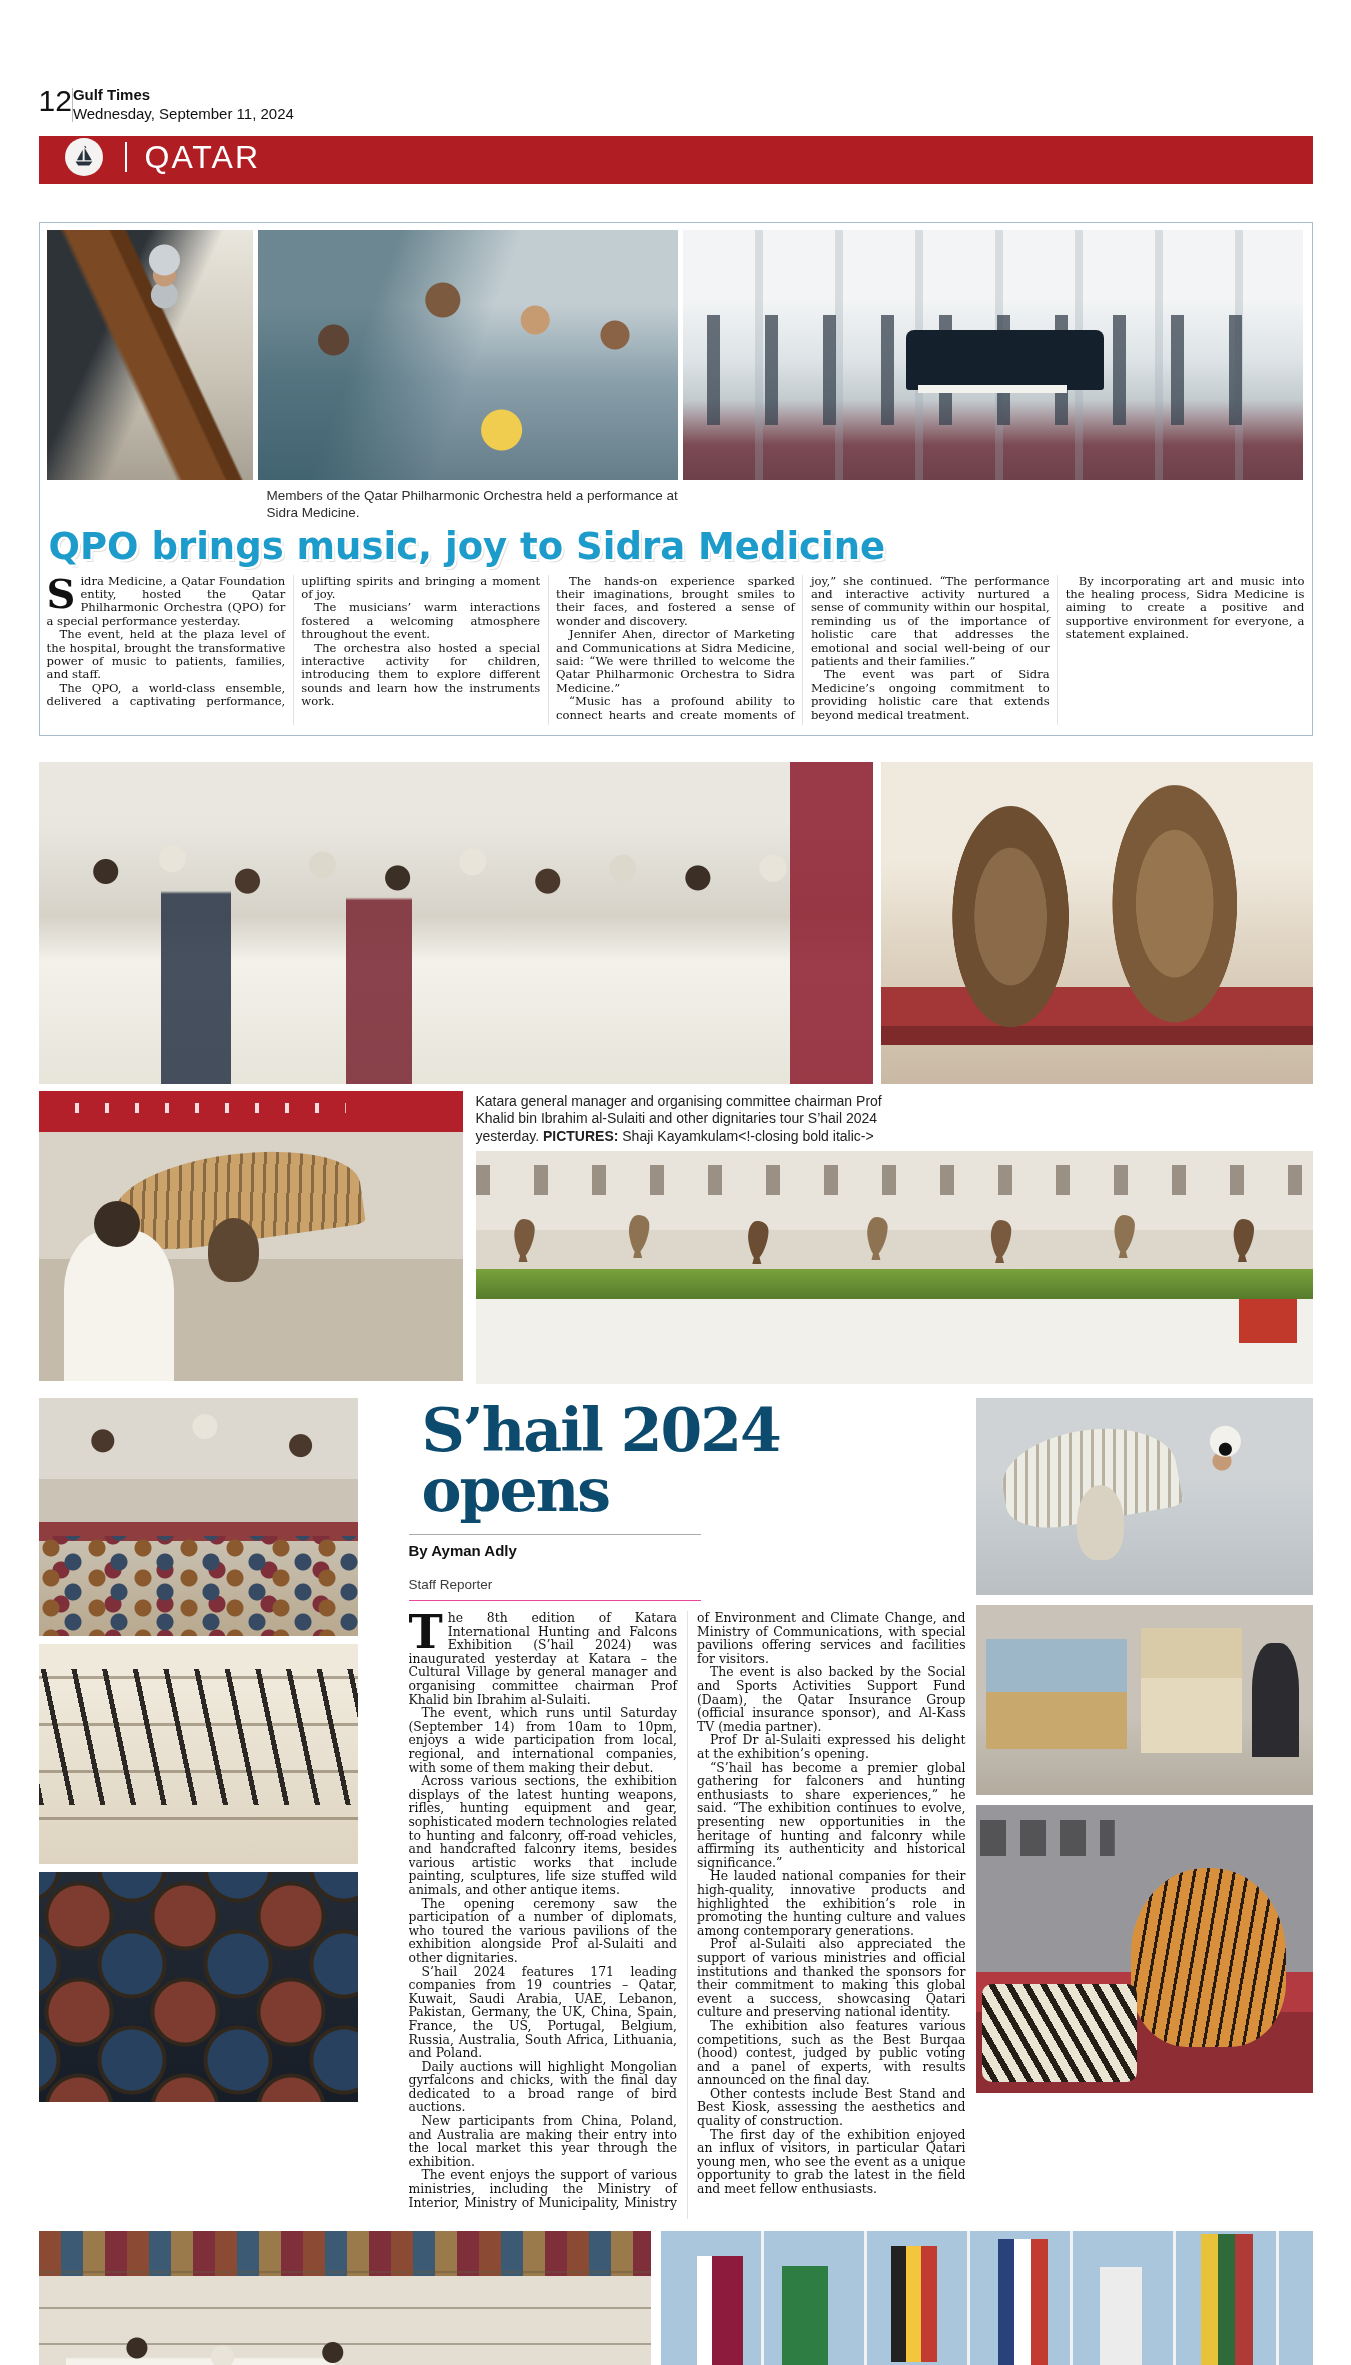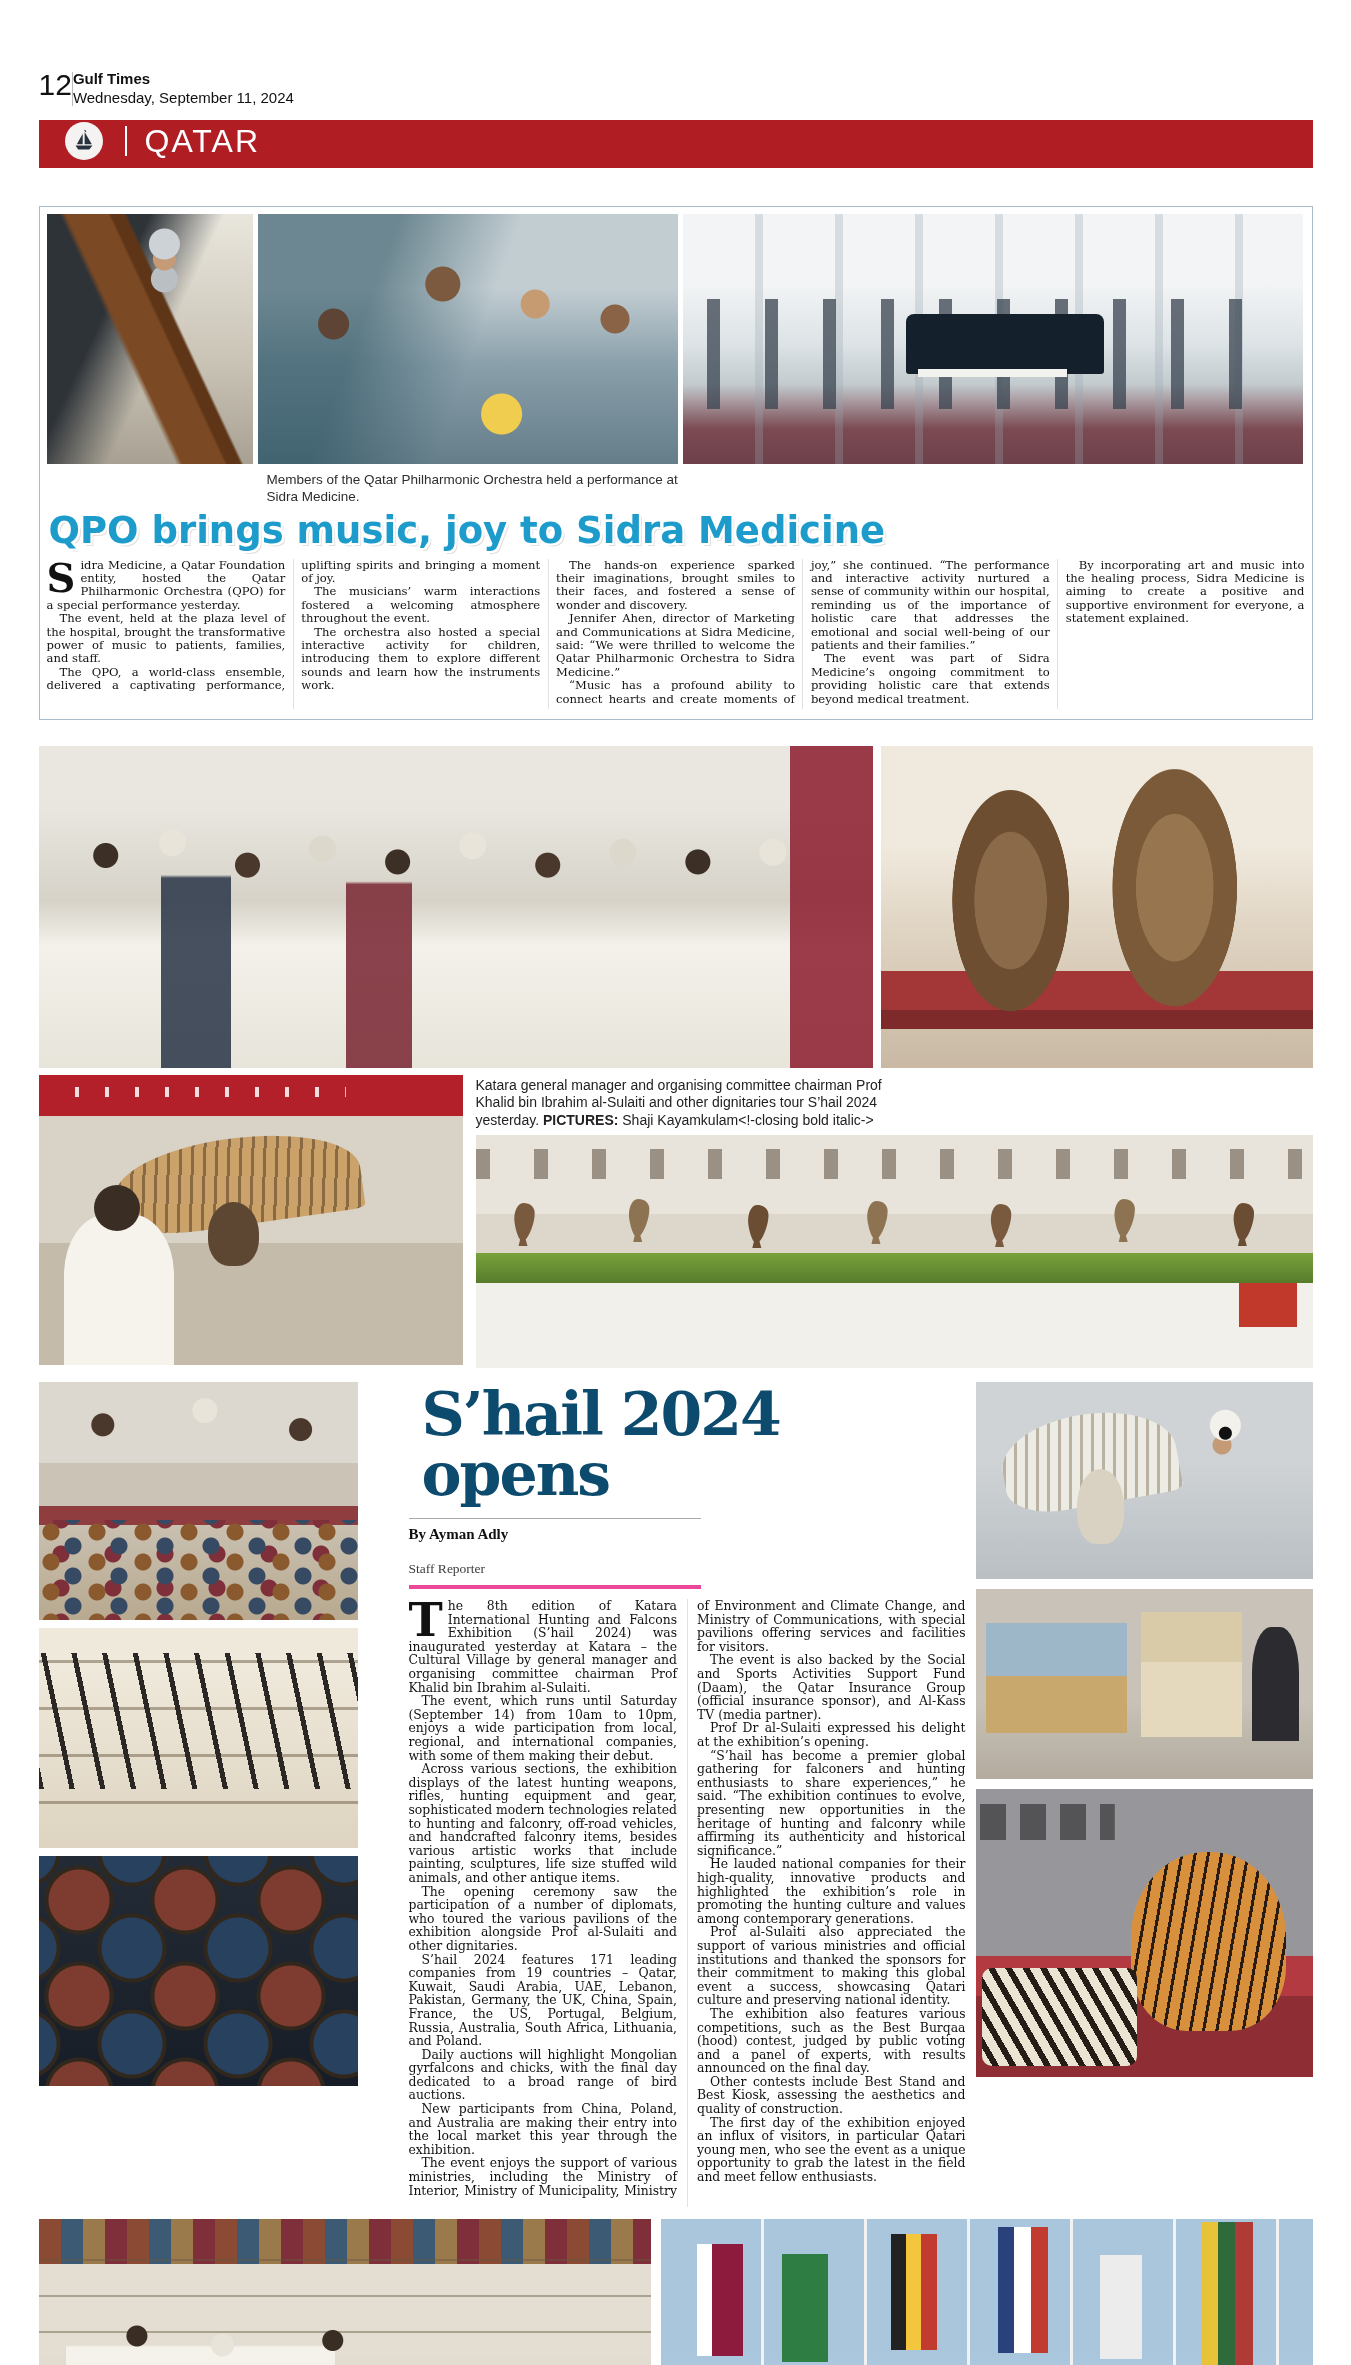--- a/index.html
+++ b/index.html
@@ -1,20 +1,20 @@
 <!DOCTYPE html>
 <html><head>
 <meta charset="utf-8">
 <style>
   html,body{margin:0;padding:0;background:#ffffff;}
   body{width:1351px;font-family:"DejaVu Serif",serif;color:#111;}
   .page{width:1274px;margin:0 auto;padding-top:70px;}
 
   
-  .folio{display:flex;align-items:flex-start;height:44px;}
+  .folio{display:flex;align-items:flex-start;height:44px;margin-top:16px;}
   .folio .pnum{font:400 30px/1 "Liberation Sans",sans-serif;color:#111;}
   .folio .vrule{width:1px;height:34px;background:#bbb;margin-top:2px;}
   .folio .pub{font-family:Liberation Sans, sans-serif;font-size:15px;line-height:1.25;color:#111;}
   .folio .pub b{font-weight:700;}
   .banner{margin-top:6px;height:48px;background:#b01d23;display:flex;align-items:center;padding:0 0 7px 26px;box-sizing:border-box;}
   .banner .circle{width:38px;height:38px;border-radius:50%;background:#f4f3f1;display:flex;align-items:center;justify-content:center;}
   .banner .wbar{width:2px;height:30px;background:#fff;margin:0 18px 0 22px;}
   .banner .section{font:400 32px/1 "Liberation Sans",sans-serif;color:#fff;letter-spacing:2px;}
 
   
@@ -41,22 +41,22 @@
   .fal-caption b{font-weight:800;}
 
   
   .shail{display:flex;margin-top:14px;}
   .sh-left{width:319px;margin-right:51px;}
   .sh-left .ph{margin-bottom:8px;}
   .sh-center{width:557px;margin-right:10px;}
   .sh-right{width:337px;}
   .sh-right .ph{margin-bottom:10px;}
   .sh-headline{margin:2px 13px 14px;font:700 60px/1 "DejaVu Serif",serif;letter-spacing:-2px;color:#0c4a6e;}
-  .byline{width:292px;border-top:1px solid #aaa;border-bottom:4px solid #ec4899;padding:7px 0 8px;margin-bottom:10px;
-    font-family:Liberation Serif, serif;}
+  .byline{width:292px;border-top:1px solid #aaa;border-bottom:1px solid #ec4899;padding:7px 0 8px;margin-bottom:10px;
+    font-family:Liberation Sans, sans-serif;}
   .byline .by{font-size:15px;font-weight:700;color:#111;}
   .byline .role{font-size:13.5px;color:#3c3c3c;margin-top:18px;}
   .sh-body{height:608px;column-count:2;column-gap:20px;column-rule:1px solid #e2e2e2;column-fill:auto;
     font-size:12.4px;line-height:13.6px;text-align:justify;overflow:hidden;}
   .dropcap.slab{font-size:46px;}
 
   
   .bottom-row{display:flex;gap:10px;margin-top:12px;}
 
   

